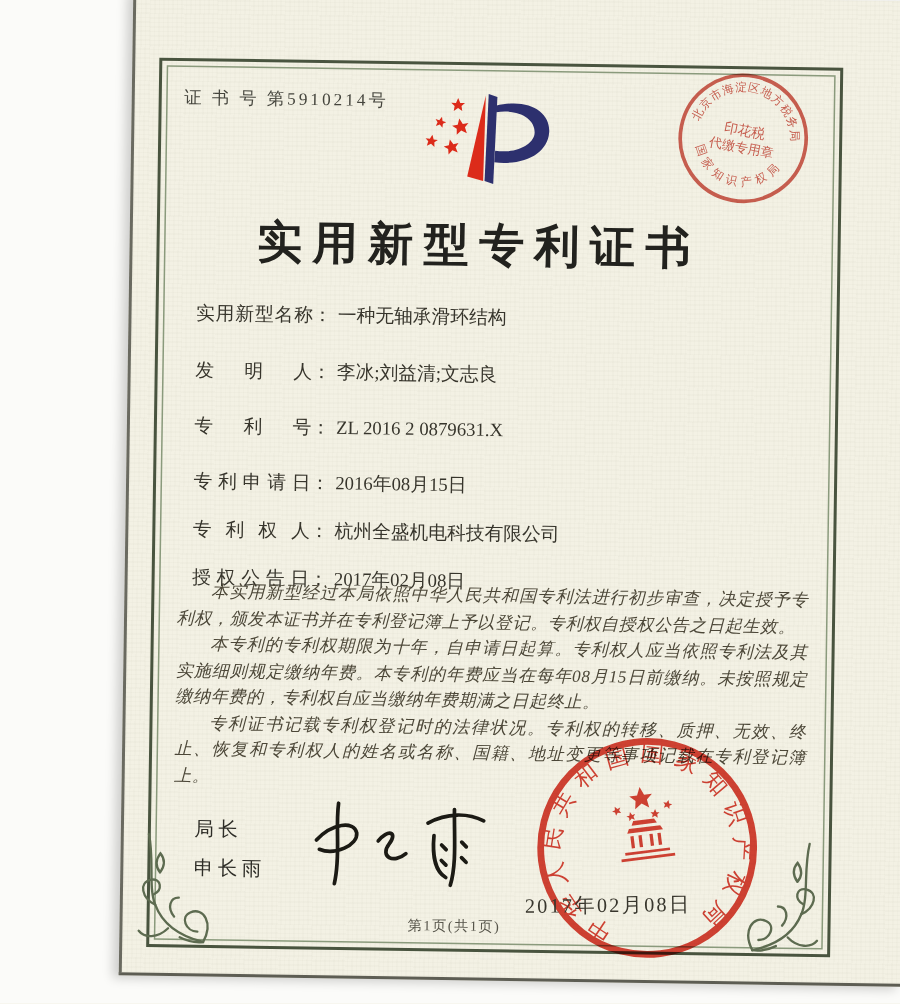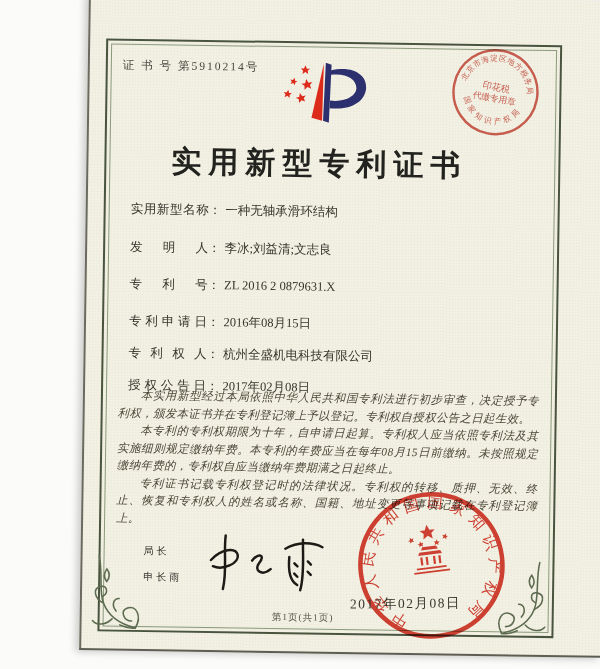--- a/index.html
+++ b/index.html
@@ -42,21 +42,21 @@
   .row{position:absolute;left:43px;width:420px;font-size:12.5px;color:#37352c;white-space:nowrap;}
   .r1{top:207px}.r2{top:245px}.r3{top:282px}.r4{top:319px}.r5{top:351px}.r6{top:383px}
   .f-label{display:inline-block;width:78px;text-align:justify;text-align-last:justify;}
   .f-colon{padding-right:4px;}
   .paras{
     position:absolute;left:33px;top:393px;width:421px;
     font-size:11.4px;line-height:17.5px;color:#4c4738;
     text-align:justify;font-style:italic;letter-spacing:.4px;
   }
   .paras p{margin:0;text-indent:2em;}
-  .signer{position:absolute;left:61px;font-size:10px;color:#2e2d27;letter-spacing:3px;text-align:center;}
+  .signer{position:absolute;left:47px;font-size:13px;color:#2e2d27;letter-spacing:3px;text-align:center;}
   .signer.t1{top:550px}.signer.t2{top:576px}
   .sig{position:absolute;left:114px;top:533px;width:134px;height:66px;}
   .seal-tax{
     position:absolute;left:362px;top:49px;width:88px;height:88px;
     transform:rotate(10deg);opacity:.85;mix-blend-mode:multiply;
   }
   .seal-main{
     position:absolute;left:274px;top:492px;width:150px;height:150px;
     transform:rotate(-8deg);opacity:.88;mix-blend-mode:multiply;
   }

